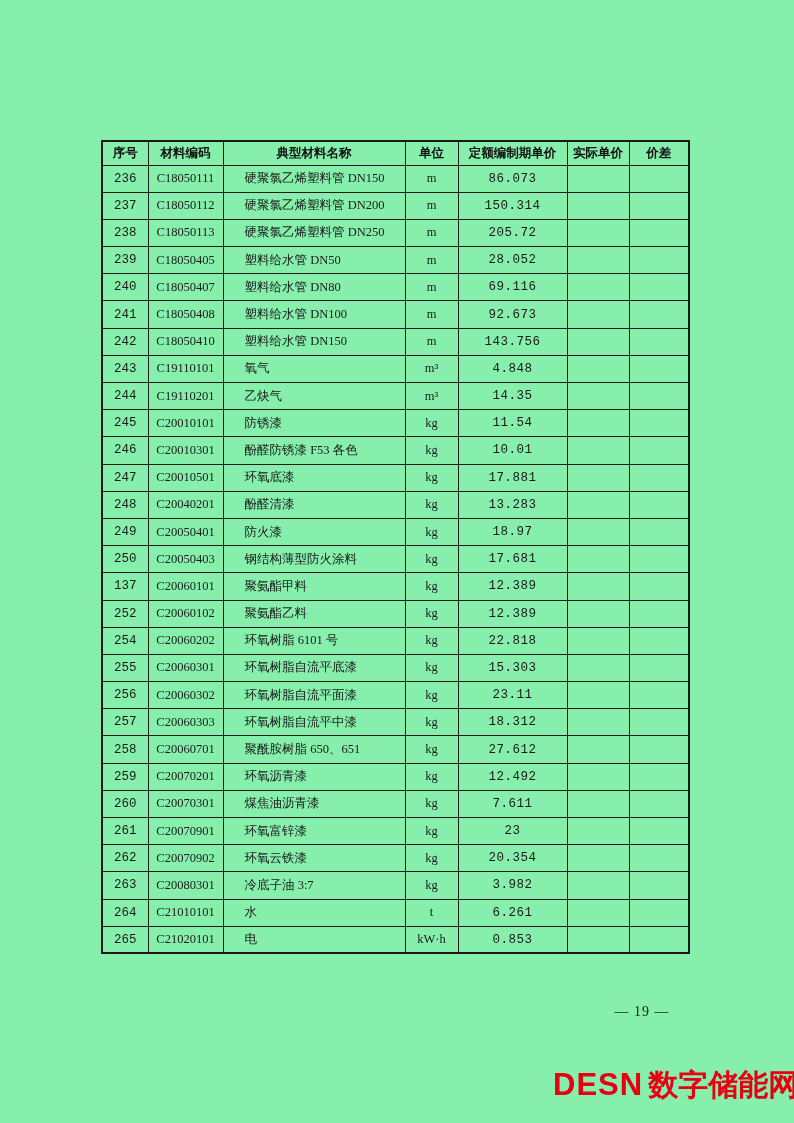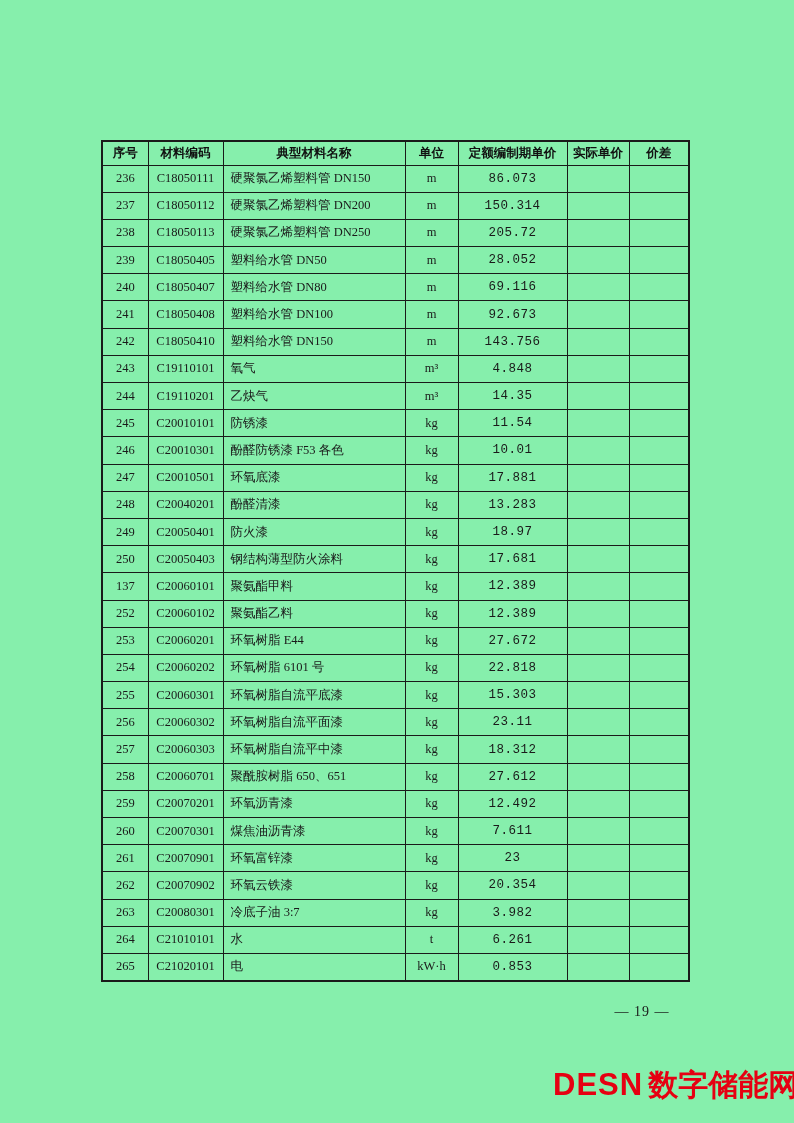--- a/index.html
+++ b/index.html
@@ -34,30 +34,30 @@
   }
   table.price-table thead tr { height: 24px; }
   table.price-table tbody tr { height: 27.2px; }
   table.price-table th {
     font-family: "Liberation Sans", "DejaVu Sans", sans-serif;
     font-weight: bold;
     font-size: 12.5px;
     color: #111111;
   }
   
-  .c0 { width: 46px; }
+  .c0 { width: 46px; font-family: Liberation Mono, monospace; }
   .c1 { width: 75px; }
   .c2 { width: 182px; }
   .c3 { width: 53px; }
   .c4 { width: 109px; font-family: Liberation Mono, monospace; }
   .c5 { width: 62px; }
   .c6 { width: 60px; }
   table.price-table td.c2 {
     text-align: left;
-    padding-left: 7px;
+    padding-left: 21px;
   }
   table.price-table td.c4 { letter-spacing: 0.5px; }
   .page-number {
     position: absolute;
     left: 592px;
     top: 1004px;
     width: 100px;
     text-align: center;
     font-family: "Liberation Serif", "DejaVu Serif", serif;
     font-size: 14px;
@@ -247,29 +247,20 @@
         <tr>
           <td class="c0">252</td>
           <td class="c1">C20060102</td>
           <td class="c2">聚氨酯乙料</td>
           <td class="c3">kg</td>
           <td class="c4">12.389</td>
           <td class="c5"></td>
           <td class="c6"></td>
         </tr>
         <tr>
-          <td class="c0">253</td>
-          <td class="c1">C20060201</td>
-          <td class="c2">环氧树脂 E44</td>
-          <td class="c3">kg</td>
-          <td class="c4">27.672</td>
-          <td class="c5"></td>
-          <td class="c6"></td>
-        </tr>
-        <tr>
           <td class="c0">254</td>
           <td class="c1">C20060202</td>
           <td class="c2">环氧树脂 6101 号</td>
           <td class="c3">kg</td>
           <td class="c4">22.818</td>
           <td class="c5"></td>
           <td class="c6"></td>
         </tr>
         <tr>
           <td class="c0">255</td>

